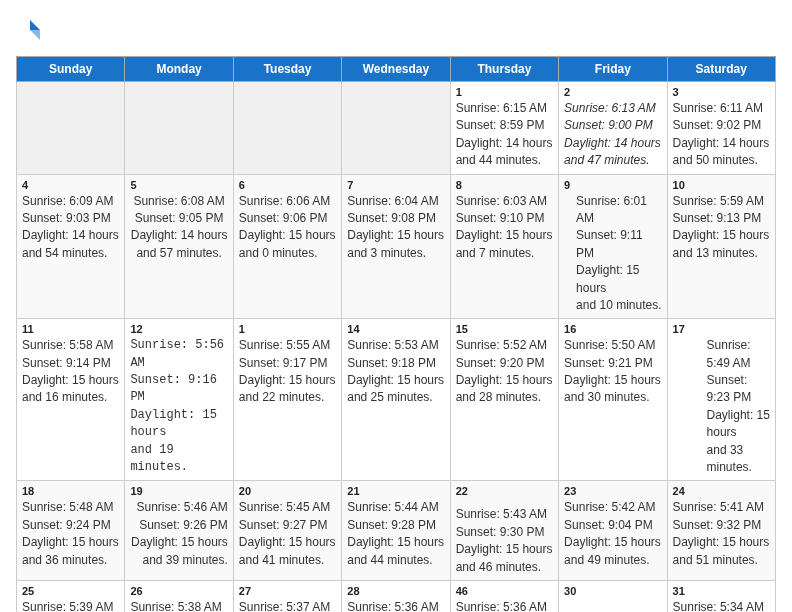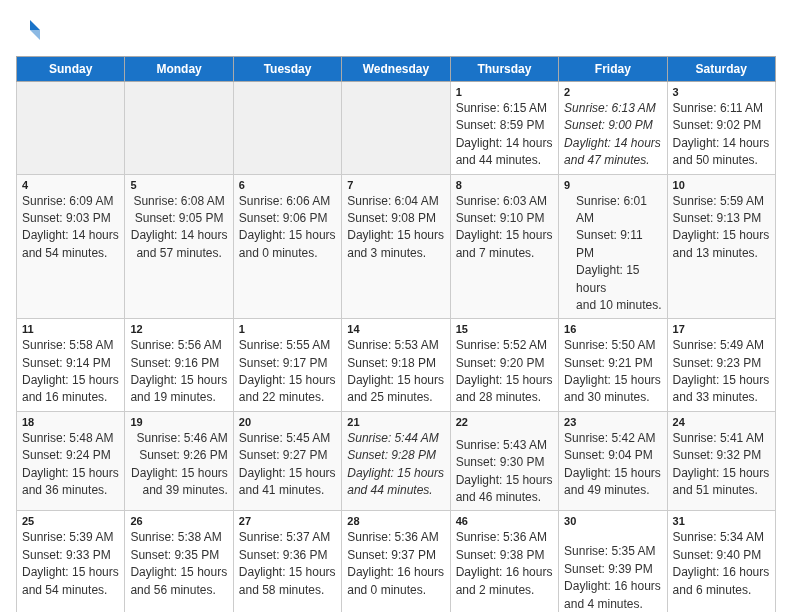--- a/index.html
+++ b/index.html
@@ -201,21 +201,21 @@
       <tr>
         <td>
           <span class="day-number">11</span>
           <div class="day-info" style="white-space: pre-line;">Sunrise: 5:58 AM
 Sunset: 9:14 PM
 Daylight: 15 hours
 and 16 minutes.</div>
         </td>
         <td>
           <span class="day-number">12</span>
-          <div class="day-info" style="white-space: pre-line;">Sunrise: 5:56 AM
+          <div class="day-info" style="white-space: pre-line; font-family: Liberation Mono, monospace;">Sunrise: 5:56 AM
 Sunset: 9:16 PM
 Daylight: 15 hours
 and 19 minutes.</div>
         </td>
         <td>
           <span class="day-number">1</span>
           <div class="day-info" style="white-space: pre-line;">Sunrise: 5:55 AM
 Sunset: 9:17 PM
 Daylight: 15 hours
 and 22 minutes.</div>
@@ -236,21 +236,21 @@
         </td>
         <td>
           <span class="day-number">16</span>
           <div class="day-info" style="white-space: pre-line;">Sunrise: 5:50 AM
 Sunset: 9:21 PM
 Daylight: 15 hours
 and 30 minutes.</div>
         </td>
         <td>
           <span class="day-number">17</span>
-          <div class="day-info" style="white-space: pre-line;">Sunrise: 5:49 AM
+          <div class="day-info" style="white-space: pre-line; margin-left: 34px;">Sunrise: 5:49 AM
 Sunset: 9:23 PM
 Daylight: 15 hours
 and 33 minutes.</div>
         </td>
       </tr>
       <tr>
         <td>
           <span class="day-number">18</span>
           <div class="day-info" style="white-space: pre-line;">Sunrise: 5:48 AM
 Sunset: 9:24 PM
@@ -266,21 +266,21 @@
         </td>
         <td>
           <span class="day-number">20</span>
           <div class="day-info" style="white-space: pre-line;">Sunrise: 5:45 AM
 Sunset: 9:27 PM
 Daylight: 15 hours
 and 41 minutes.</div>
         </td>
         <td>
           <span class="day-number">21</span>
-          <div class="day-info" style="white-space: pre-line; font-style: italic;">Sunrise: 5:44 AM
+          <div class="day-info" style="white-space: pre-line;">Sunrise: 5:44 AM
 Sunset: 9:28 PM
 Daylight: 15 hours
 and 44 minutes.</div>
         </td>
         <td>
           <span class="day-number">22</span>
           <div class="day-info" style="white-space: pre-line; margin-top: 9px;">Sunrise: 5:43 AM
 Sunset: 9:30 PM
 Daylight: 15 hours
 and 46 minutes.</div>

